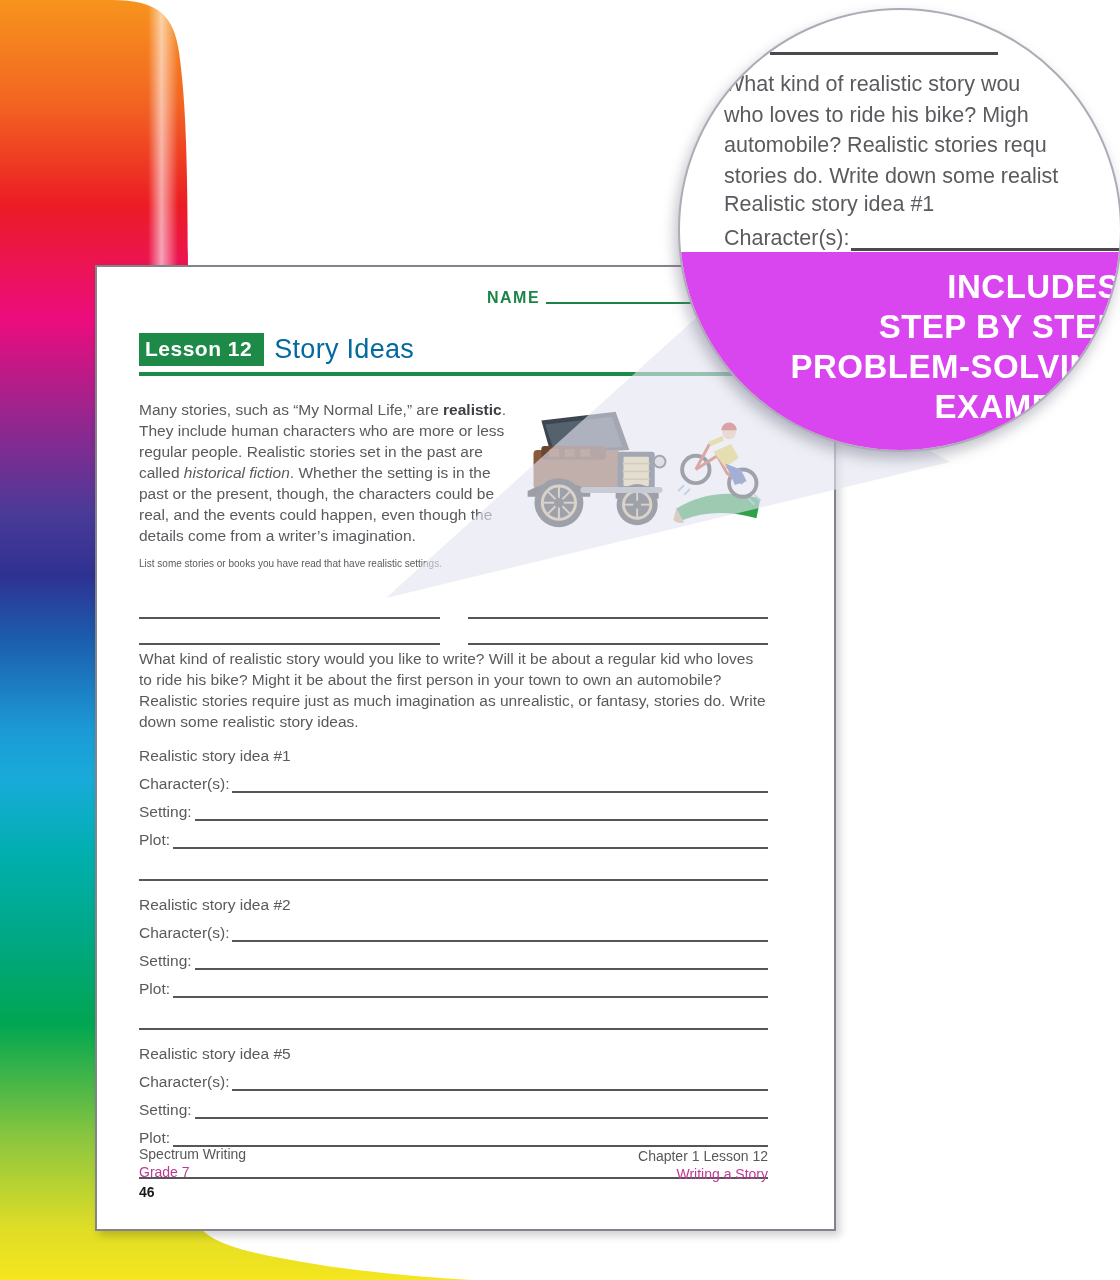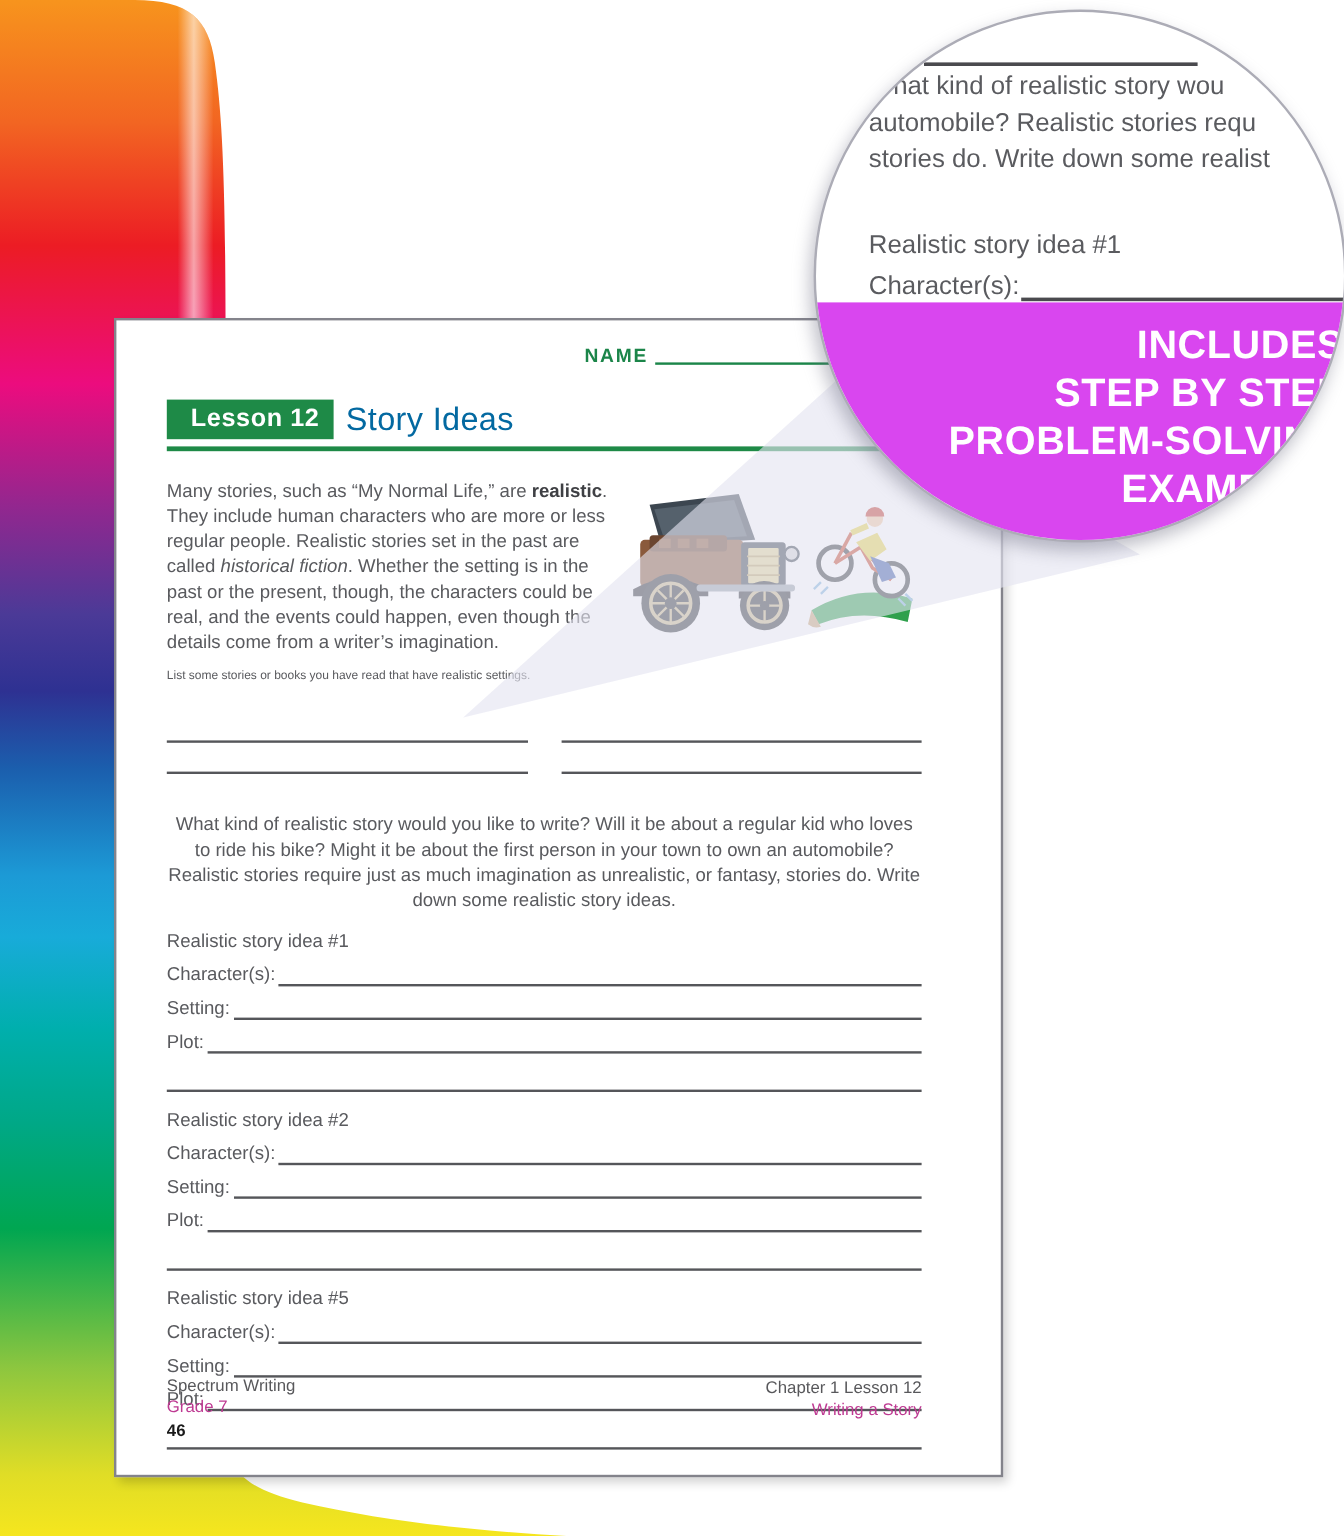--- a/index.html
+++ b/index.html
@@ -29,31 +29,31 @@
     background:#ffffff;border:2px solid #83838B;box-sizing:border-box;
     box-shadow:4px 5px 8px rgba(0,0,0,.18);
     color:#595A5E;
   }
   .content{padding:0 66px 0 42px;position:relative;}
   .name-row{position:absolute;top:22px;left:390px;display:flex;align-items:flex-end;}
   .name-label{color:#1B8549;font-weight:bold;font-size:16px;letter-spacing:1.5px;}
   .name-line{width:152px;border-bottom:2px solid #1B8549;margin-left:6px;margin-bottom:3px;}
   .header-row{display:flex;align-items:center;padding-top:66px;}
   .lesson-badge{background:#1E8A47;color:#fff;font-weight:bold;font-size:21px;
-    padding:4px 12px 5px 20px;letter-spacing:.5px;}
+    padding:4px 12px 5px 6px;letter-spacing:.5px;}
   .lesson-title{color:#0369a1;font-size:27px;margin-left:10px;letter-spacing:.3px;}
   .green-rule{height:4px;background:#1E8A47;margin-top:6px;}
   .intro-wrap{margin-top:23px;font-size:15.5px;line-height:21px;}
   .art{float:right;width:248px;height:132px;margin-left:6px;margin-top:2px;}
   .intro b{color:#3F4044;}
   .list-prompt{clear:both;margin-top:12px;font-size:10px;}
   .pair-row{display:flex;gap:28px;margin-top:24px;}
   .pair-row:nth-of-type(2){margin-top:0;}
   .pair-row .bline{flex:1;border-bottom:2px solid #55565A;height:24px;}
-  .prompt2{margin-top:32px;font-size:15.5px;line-height:21px;text-align:center;}
+  .prompt2{margin-top:3px;font-size:15.5px;line-height:21px;}
   .idea-section{margin-top:15px;}
   .idea-title{font-size:15.5px;}
   .field-row{display:flex;align-items:flex-end;margin-top:7px;font-size:15.5px;}
   .field-row .label{white-space:nowrap;padding-right:3px;}
   .field-row .fline{flex:1;border-bottom:2px solid #55565A;height:19px;}
   .cont-line{border-bottom:2px solid #55565A;height:28px;margin-top:2px;}
   .footer-left{position:absolute;left:42px;bottom:28px;font-size:14px;line-height:18px;}
   .footer-left .series{color:#58585B;}
   .footer-left .grade{color:#BE3A92;}
   .footer-left .pageno{color:#1A1A1A;font-weight:bold;margin-top:2px;}
@@ -63,21 +63,21 @@
   
   .beam{position:absolute;left:0;top:0;z-index:3;pointer-events:none;}
   
   .callout{
     position:absolute;left:678px;top:8px;width:444px;height:444px;z-index:4;
     background:#fff;border:2px solid #ACACB6;border-radius:50%;
     overflow:hidden;box-sizing:border-box;
     filter:drop-shadow(-3px 7px 7px rgba(110,110,130,.45));
   }
   .zoom-topline{position:absolute;left:90px;top:42px;width:228px;border-bottom:3px solid #4A4A4E;}
-  .zoom-text{position:absolute;left:44px;top:46px;color:#5A5B5F;font-size:21.5px;line-height:30.5px;white-space:nowrap;}
+  .zoom-text{position:absolute;left:44px;top:59px;color:#5A5B5F;font-size:21.5px;line-height:30.5px;white-space:nowrap;}
   .zoom-idea{position:absolute;left:44px;top:182px;color:#5A5B5F;font-size:21.5px;white-space:nowrap;}
   .zoom-char{position:absolute;left:44px;top:216px;color:#5A5B5F;font-size:21.5px;display:flex;align-items:flex-end;white-space:nowrap;}
   .zoom-char .zline{width:300px;border-bottom:3px solid #4A4A4E;height:22px;margin-left:2px;}
   .blue-badge{
     position:absolute;left:0;right:0;top:242px;bottom:0;background:#d946ef;
     text-align:right;color:#fff;font-weight:bold;font-size:33px;line-height:40px;
     padding-top:15px;letter-spacing:.5px;
   }
 </style>
 </head>
@@ -239,20 +239,21 @@
 </div>
 
 <svg class="beam" width="1120" height="1280" aria-hidden="true">
   <polygon points="386,598 696,318 950,462" fill="rgba(227,227,241,0.62)"></polygon>
 </svg>
 
 <div class="callout">
   <div class="zoom-topline"></div>
   <div class="zoom-text">
     <div>What kind of realistic story wou</div>
+    <div>who loves to ride his bike? Migh</div>
     <div>automobile? Realistic stories requ</div>
     <div>stories do. Write down some realist</div>
   </div>
   <div class="zoom-idea">Realistic story idea #1</div>
   <div class="zoom-char">
     <span>Character(s):</span>
     <span class="zline"></span>
   </div>
   <div class="blue-badge">
     <div>INCLUDES</div>

